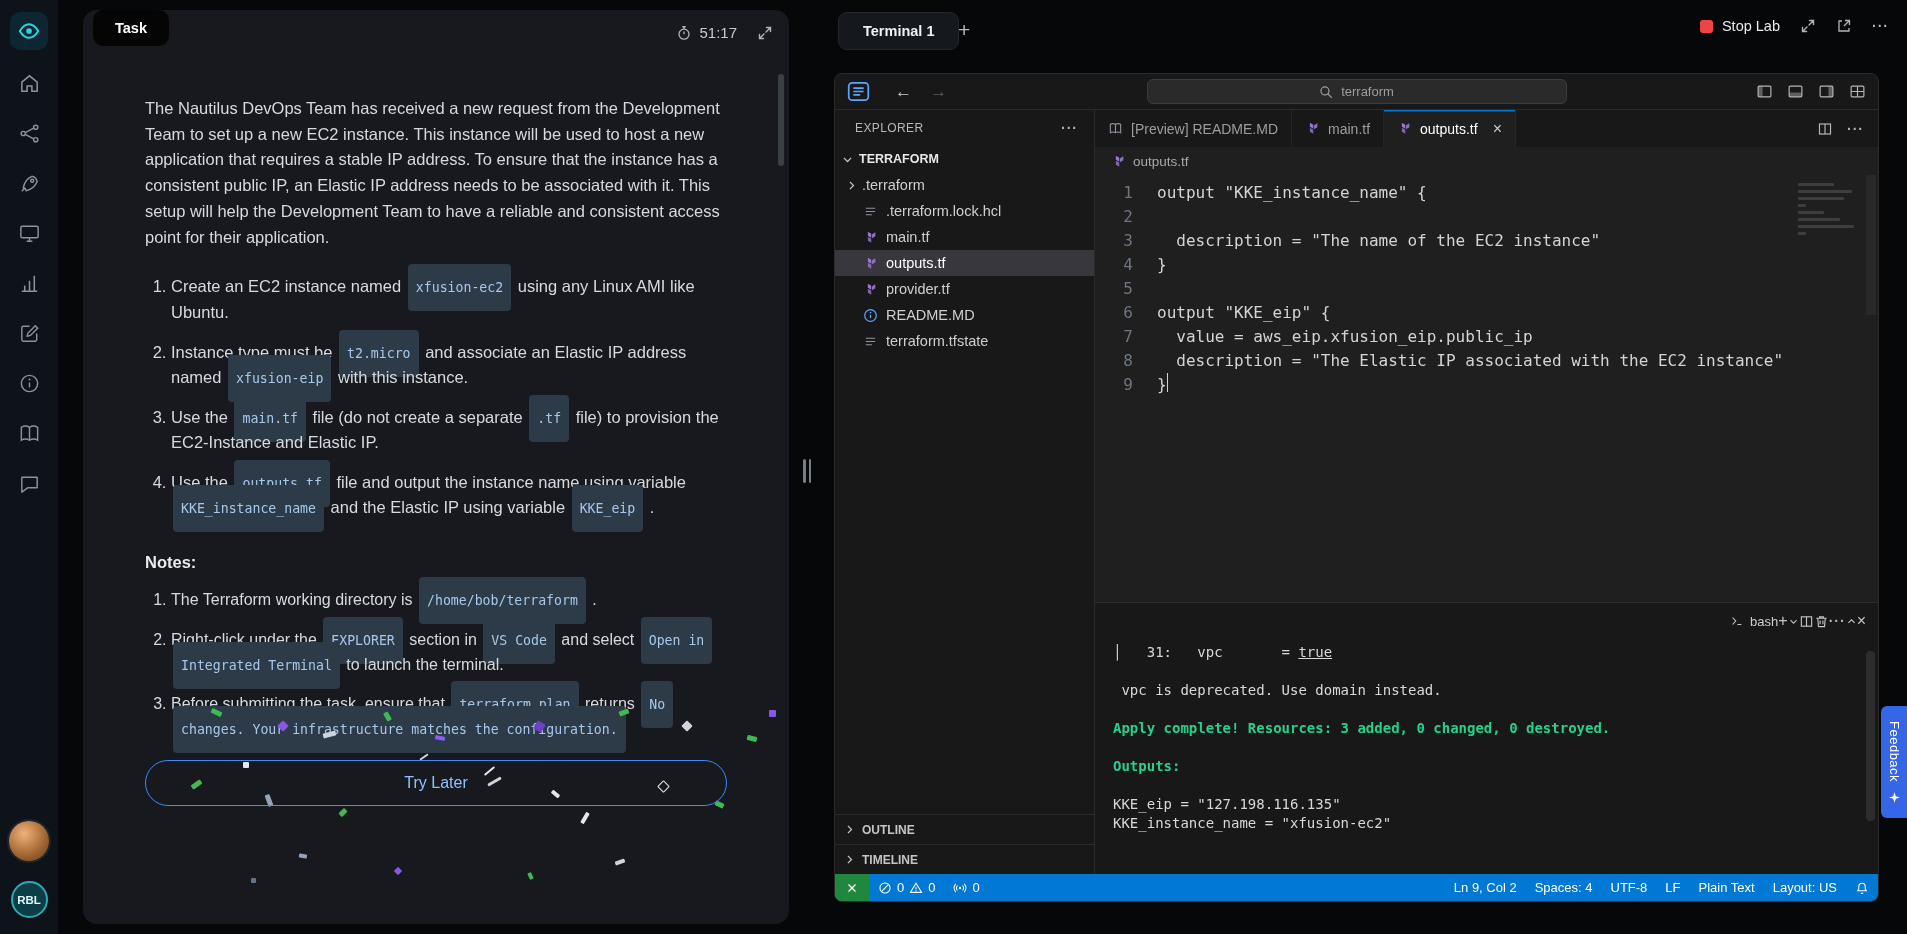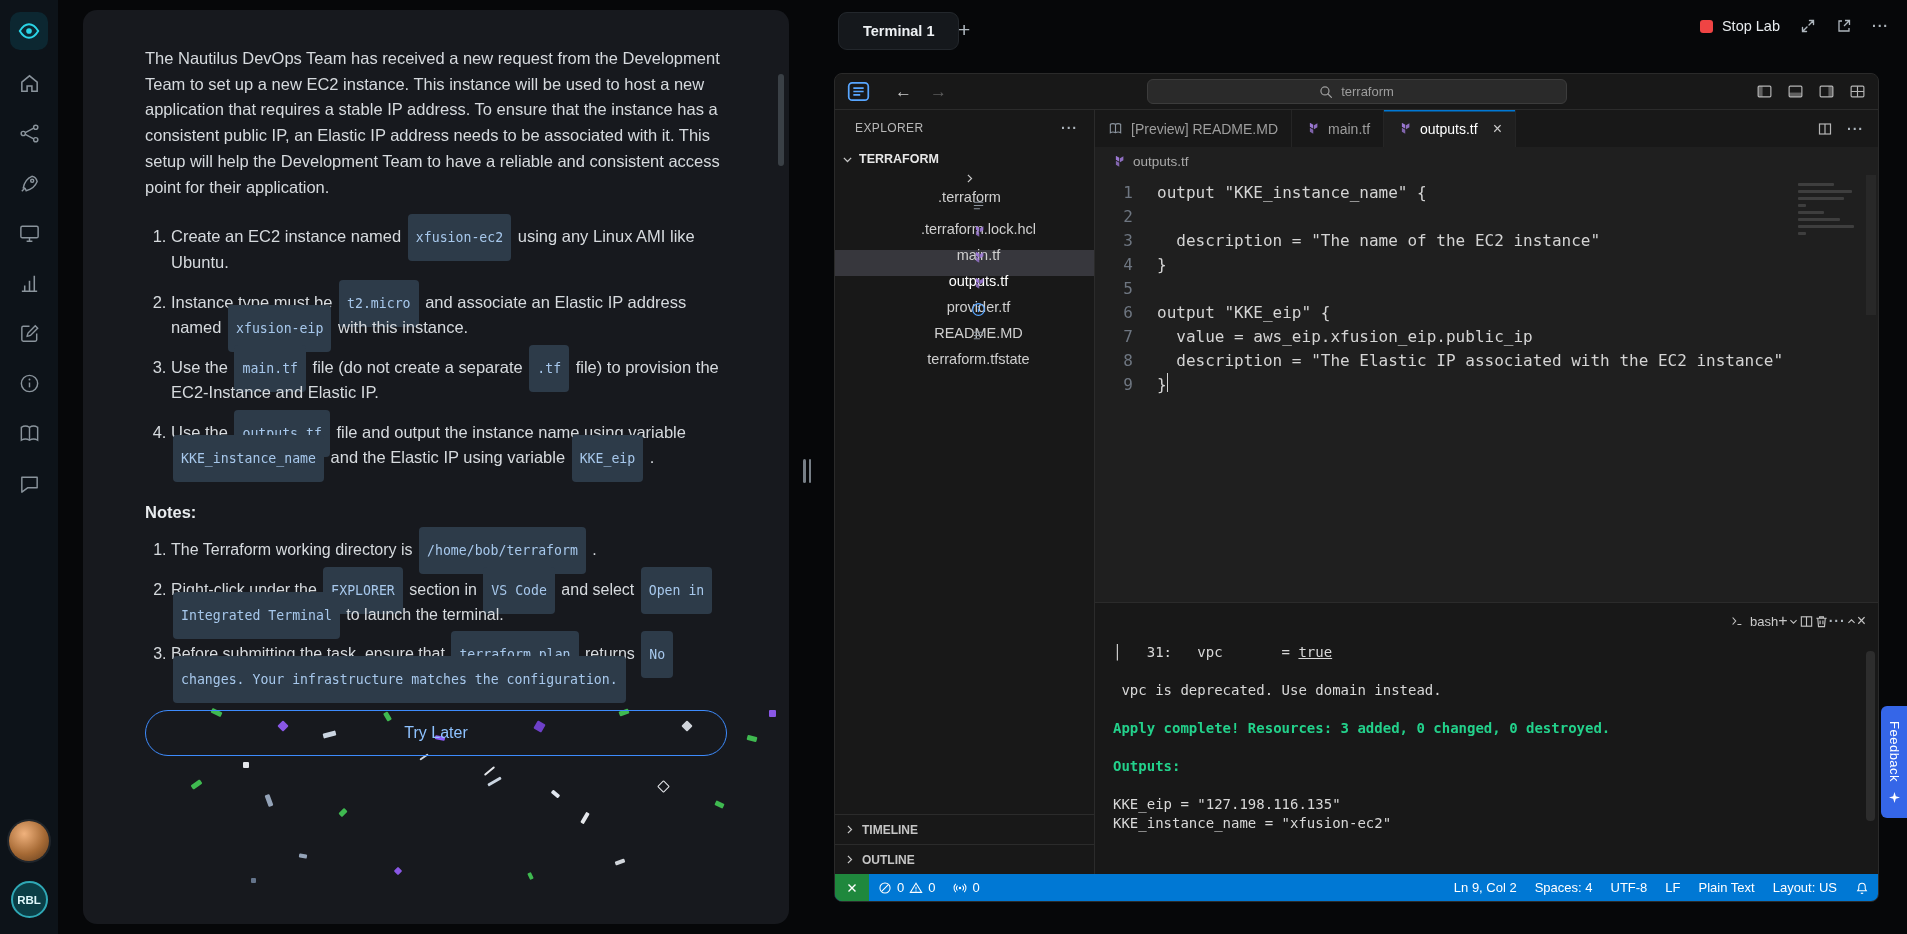--- a/index.html
+++ b/index.html
@@ -93,21 +93,21 @@
 
   .vs-main{flex:1;display:flex;min-height:0;}
   .explorer{width:260px;flex:none;background:#181818;border-right:1px solid #2b2b2b;display:flex;
             flex-direction:column;color:#cccccc;}
   .exp-head{height:36px;flex:none;display:flex;align-items:center;justify-content:space-between;
             padding:0 16px 0 20px;font-size:12px;color:#b8b8b8;letter-spacing:.4px;}
   .exp-root{height:26px;flex:none;display:flex;align-items:center;gap:5px;padding-left:6px;font-weight:700;
             font-size:12.5px;color:#e8e8e8;cursor:pointer;}
   .tic{width:13px;height:13px;display:inline-block;color:#c5c5c5;}
   .tree-item{height:26px;display:flex;align-items:center;gap:8px;padding-left:28px;cursor:pointer;
-             font-size:14.5px;color:#cfcfcf;flex-direction:column;}
+             font-size:14.5px;color:#cfcfcf;}
   .tree-item.folder{padding-left:10px;gap:4px;}
   .tree-item.selected{background:#37373d;color:#fff;}
   .fic{width:15px;height:15px;display:inline-block;flex:none;color:#8b949e;}
   .fic svg{width:100%;height:100%;display:block;}
   .exp-spacer{flex:1;}
   .exp-section{height:30px;flex:none;border-top:1px solid #2b2b2b;display:flex;align-items:center;gap:6px;
                padding-left:8px;font-size:12px;font-weight:700;color:#c5c5c5;cursor:pointer;}
 
   .editor-col{flex:1;display:flex;flex-direction:column;min-width:0;background:#1f1f1f;}
   .tabs{height:37px;flex:none;background:#181818;display:flex;align-items:stretch;}
@@ -255,20 +255,40 @@
           </span>
         </div>
       </nav>
     <div class="side-bottom">
       <div class="avatar"></div>
       <div class="rbl">RBL</div>
     </div>
   </aside>
 
   <section class="task-card">
+    <div class="task-head">
+      <div class="task-tab">Task</div>
+      <div class="task-head-right">
+        <span class="timer">
+          <span class="ic16 iconbtn" data-icon="stopwatch">
+              <svg viewBox="0 0 16 16" fill="none" stroke="currentColor">
+                <circle cx="8" cy="9.2" r="5" stroke-width="1.3"></circle>
+                <path d="M8 9.2V6.4" stroke-width="1.3"></path>
+                <path d="M6.3 1.8h3.4M8 1.8v2.2" stroke-width="1.4"></path>
+              </svg>
+            </span>
+          <span>51:17</span>
+        </span>
+        <span class="ic16 iconbtn" data-icon="expand">
+            <svg viewBox="0 0 16 16" fill="none" stroke="currentColor" stroke-width="1.4" stroke-linecap="round">
+              <path d="M9.5 2.5h4v4M13.5 2.5L9 7M6.5 13.5h-4v-4M2.5 13.5L7 9"></path>
+            </svg>
+          </span>
+      </div>
+    </div>
     <div class="task-body">
       <p class="task-desc">The Nautilus DevOps Team has received a new request from the Development Team to set up a new EC2 instance. This instance will be used to host a new application that requires a stable IP address. To ensure that the instance has a consistent public IP, an Elastic IP address needs to be associated with it. This setup will help the Development Team to have a reliable and consistent access point for their application.</p>
       <ol class="task-steps" id="task-steps">
           <li><span>Create an EC2 instance named </span><span class="chip">xfusion-ec2</span><span> using any Linux AMI like Ubuntu.</span></li>
           <li><span>Instance type must be </span><span class="chip">t2.micro</span><span> and associate an Elastic IP address named </span><span class="chip">xfusion-eip</span><span> with this instance.</span></li>
           <li><span>Use the </span><span class="chip">main.tf</span><span> file (do not create a separate </span><span class="chip">.tf</span><span> file) to provision the EC2-Instance and Elastic IP.</span></li>
           <li><span>Use the </span><span class="chip">outputs.tf</span><span> file and output the instance name using variable </span><span class="chip">KKE_instance_name</span><span> and the Elastic IP using variable </span><span class="chip">KKE_eip</span><span> .</span></li>
         </ol>
       <h4 class="notes-h">Notes:</h4>
       <ol class="task-notes" id="task-notes">
@@ -472,29 +492,29 @@
                 <span>terraform.tfstate</span>
               </div>
             </div>
           <div class="exp-spacer"></div>
           <div class="exp-section">
             <span class="tic" data-icon="chevR">
                 <svg viewBox="0 0 16 16" fill="none">
                   <path d="M6 3.5L10.5 8 6 12.5" stroke="currentColor" stroke-width="1.5"></path>
                 </svg>
               </span>
-            <span>TIMELINE</span>
+            <span>OUTLINE</span>
           </div>
           <div class="exp-section">
             <span class="tic" data-icon="chevR">
                 <svg viewBox="0 0 16 16" fill="none">
                   <path d="M6 3.5L10.5 8 6 12.5" stroke="currentColor" stroke-width="1.5"></path>
                 </svg>
               </span>
-            <span>OUTLINE</span>
+            <span>TIMELINE</span>
           </div>
         </div>
 
         <div class="editor-col">
           <div class="tabs">
             <div class="tabs-list" id="editor-tabs">
                 <div class="tab">
                   <span class="fic">
                     <svg viewBox="0 0 16 16" fill="none" stroke="#8b949e" stroke-width="1.2">
                       <path d="M2.5 3.5c1.8-1 3.7-1 5.5 0 1.8-1 3.7-1 5.5 0v9c-1.8-1-3.7-1-5.5 0-1.8-1-3.7-1-5.5 0z"></path>

